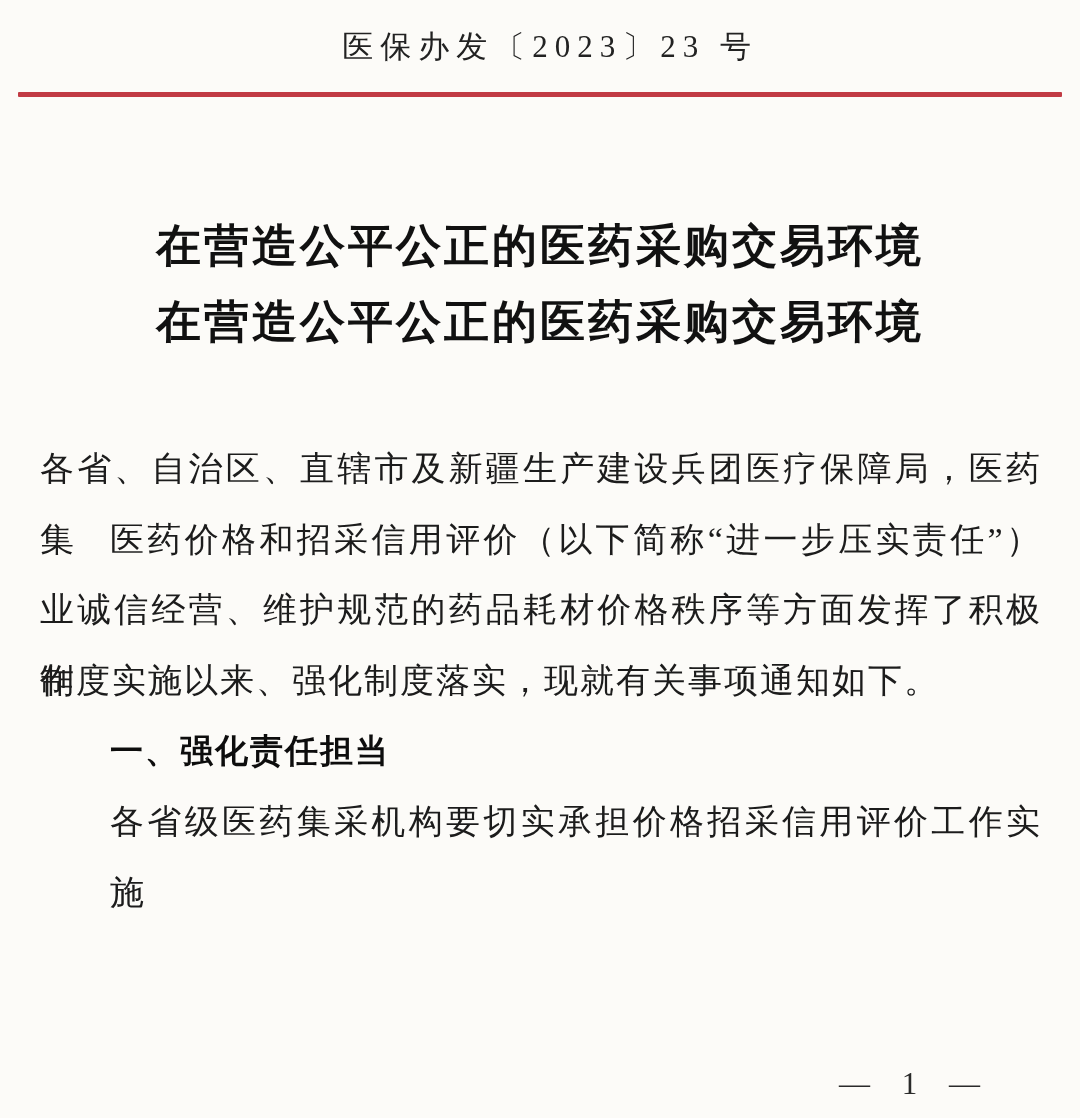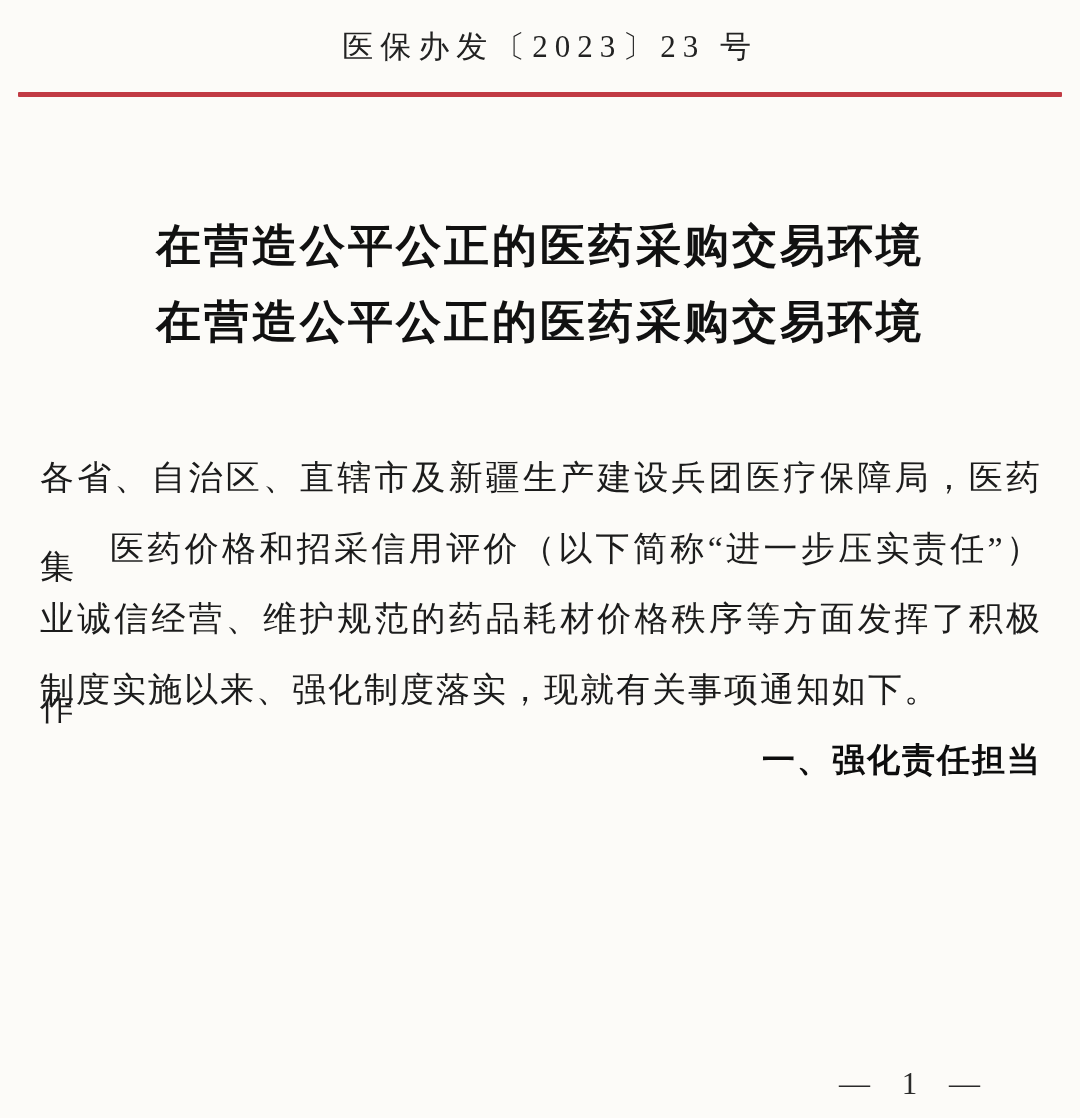--- a/index.html
+++ b/index.html
@@ -47,29 +47,28 @@
     color: #111111;
   }
   .doc-body {
     position: absolute;
     top: 433px;
     left: 40px;
     width: 1002px;
   }
   .body-line {
     height: 70.5px;
-    line-height: 89px;
+    line-height: 71px;
     font-size: 34px;
     letter-spacing: 2px;
     white-space: nowrap;
     color: #1c1c1c;
   }
   .body-line.indent {
     padding-left: 70px;
-    text-align: right;
   }
   .body-line.justify {
     white-space: normal;
     text-align: justify;
     text-align-last: justify;
   }
   .body-line.bold {
     font-family: "Liberation Sans", "DejaVu Sans", sans-serif;
     font-weight: bold;
     font-size: 33px;
@@ -95,15 +94,16 @@
   <div>在营造公平公正的医药采购交易环境</div>
   <div>在营造公平公正的医药采购交易环境</div>
 </div>
 
 <div class="doc-body">
     <div class="body-line justify">各省、自治区、直辖市及新疆生产建设兵团医疗保障局，医药集</div>
     <div class="body-line indent justify">医药价格和招采信用评价（以下简称“进一步压实责任”）</div>
     <div class="body-line justify">业诚信经营、维护规范的药品耗材价格秩序等方面发挥了积极作</div>
     <div class="body-line">制度实施以来、强化制度落实，现就有关事项通知如下。</div>
     <div class="body-line indent bold">一、强化责任担当</div>
+    <div class="body-line indent justify">各省级医药集采机构要切实承担价格招采信用评价工作实施</div>
   </div>
 
 <div class="page-number">— 1 —</div>
 
 </body></html>

